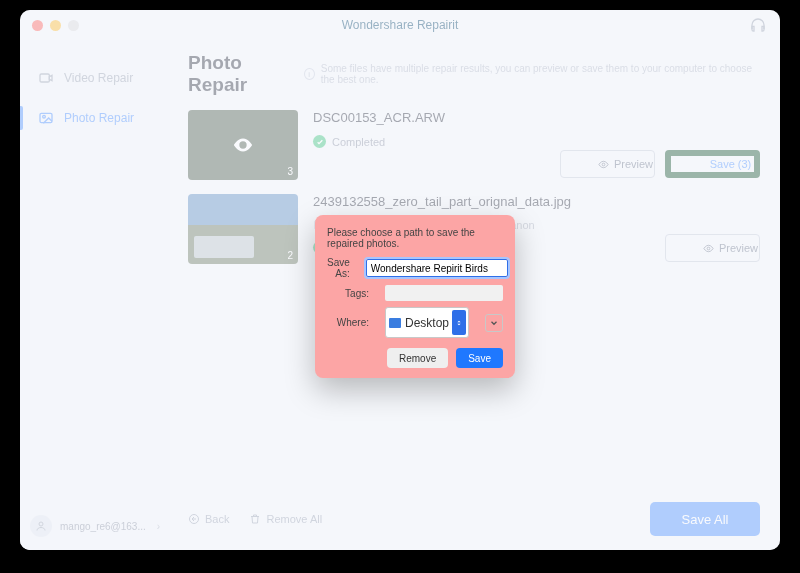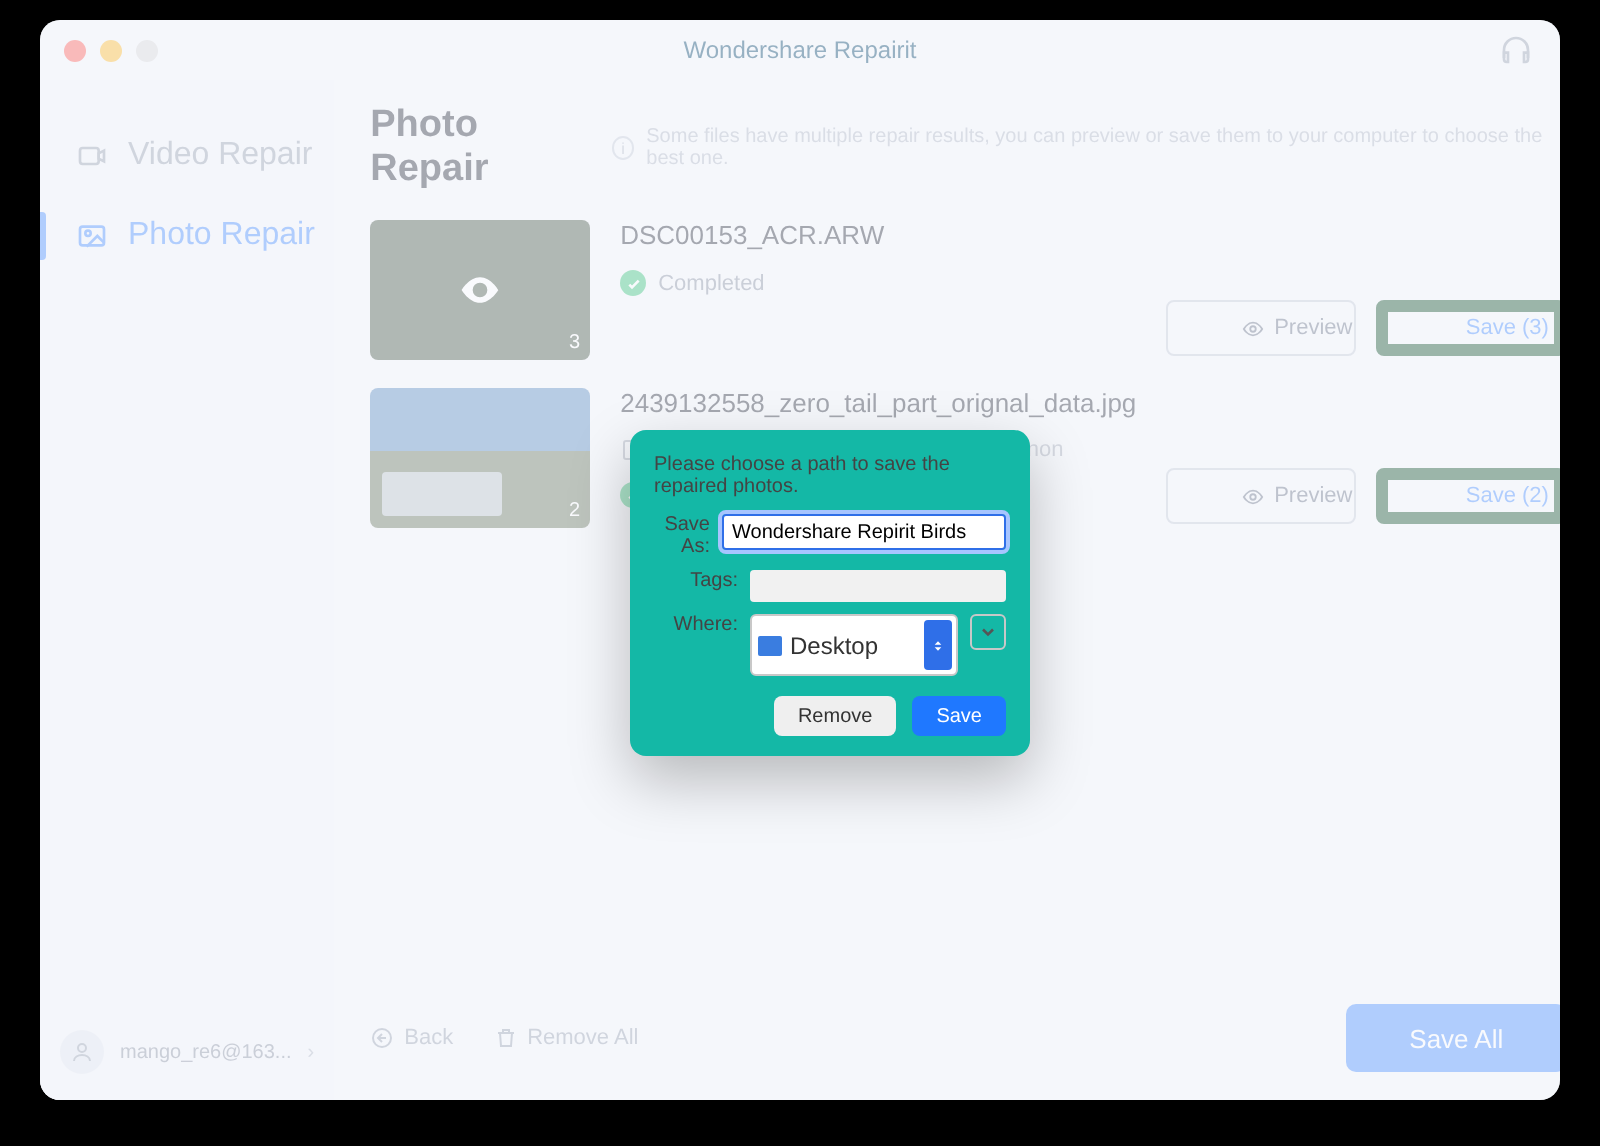--- a/index.html
+++ b/index.html
@@ -12,21 +12,21 @@
   .tl { width:11px; height:11px; border-radius:50%; }
   .tl.red{background:#ff5f57;} .tl.yel{background:#febc2e;} .tl.grn{background:#d9d9d9;}
   .title { position:absolute; left:0; right:0; text-align:center; font-size:12px; color:#0c4a6e; }
   .support { position:absolute; right:14px; top:7px; width:16px; height:16px; color:#9aa3b2; }
 
   .body { position:absolute; top:30px; bottom:0; left:0; right:0; display:flex; }
 
   
   .sidebar { width:150px; background:#f2f4f9; display:flex; flex-direction:column; }
   .navlist { margin-top:18px; }
-  .navitem { height:40px; display:flex; align-items:center; gap:10px; padding-left:18px; font-size:16px; color:#9aa3b2; cursor:pointer; }
+  .navitem { height:40px; display:flex; align-items:center; gap:10px; padding-left:18px; font-size:12px; color:#9aa3b2; cursor:pointer; }
   .navitem.active { color:#4a90ff; position:relative; }
   .navitem.active::before { content:""; position:absolute; left:0; top:8px; bottom:8px; width:3px; background:#4a90ff; border-radius:0 2px 2px 0; }
   .navicon { width:16px; height:16px; display:flex; align-items:center; justify-content:center; }
   .user { margin-top:auto; height:48px; display:flex; align-items:center; gap:8px; padding:0 10px; font-size:10px; color:#8b93a3; }
   .avatar { width:22px; height:22px; border-radius:50%; background:#e2e7f0; display:flex; align-items:center; justify-content:center; color:#9aa3b2; }
 
   
   .main { flex:1; position:relative; padding:12px 20px 0 18px; }
   .heading { display:flex; align-items:center; gap:10px; }
   .h1 { font-size:19px; font-weight:600; color:#2e3340; }
@@ -51,23 +51,23 @@
   .btn.outline.blue { width:95px; border:6px solid #14532d; color:#4a90ff; }
 
   .footer { position:absolute; left:18px; right:20px; bottom:14px; display:flex; align-items:center; }
   .footlink { display:flex; align-items:center; gap:5px; font-size:11px; color:#9aa3b2; margin-right:20px; cursor:pointer;}
   .saveall { margin-left:auto; width:110px; height:34px; border-radius:5px; background:#4a90ff; color:#fff; display:flex; align-items:center; justify-content:center; font-size:13px; cursor:pointer;}
 
   
   .veil { position:absolute; inset:0; background:rgba(245,247,251,0.6); }
 
   
-  .dialog { position:absolute; left:295px; top:205px; width:200px; background:#14b8a6; border-radius:8px; box-shadow:0 12px 30px rgba(0,0,0,0.25); padding:12px 12px 10px 12px; font-size:10px; color:#333; }
+  .dialog { position:absolute; left:295px; top:205px; width:200px; background:#fca5a5; border-radius:8px; box-shadow:0 12px 30px rgba(0,0,0,0.25); padding:12px 12px 10px 12px; font-size:10px; color:#333; }
   .dlg-line { text-align:left; font-size:10px; color:#444; margin-bottom:8px; }
-  .row { display:flex; align-items:flex-start; gap:6px; margin-bottom:6px; }
+  .row { display:flex; align-items:center; gap:16px; margin-bottom:6px; }
   .row label{ width:42px; text-align:right; font-size:10px; color:#444;}
   .row input[type=text]{ flex:1; height:18px; font-size:10px; padding:0 4px; border:1px solid #2f6fe8; border-radius:2px; outline:2px solid #a7c5ff; }
   .row .tagbox{ flex:1; height:16px; background:#f1f1f1; border-radius:2px;}
   .whererow { margin-top:6px; }
   .where { flex:1; height:31px; background:#fff; border:1px solid #c8c8c8; border-radius:3px; display:flex; align-items:center; gap:4px; padding:0 3px; font-size:12px; position:relative;}
   .where .disk{ width:12px; height:10px; background:#3a7de0; border-radius:1px;}
   .where .arr{ position:absolute; right:2px; top:2px; bottom:2px; width:14px; background:#2f6fe8; border-radius:2px; display:flex; align-items:center; justify-content:center;}
   .where .arr svg{ width:8px; height:8px; color:#fff;}
   .expand { width:18px; height:18px; border:1px solid #c8c8c8; border-radius:3px; display:flex; align-items:center; justify-content:center; color:#555;}
   .dlg-actions { display:flex; justify-content:flex-end; gap:8px; margin-top:10px;}
@@ -214,23 +214,20 @@
           </div>
         </div>
         <div class="actions">
           <div class="btn outline">
             <svg width="11" height="11" viewBox="0 0 24 24" fill="none" stroke="currentColor" stroke-width="2">
                 <path d="M2 12s4-7 10-7 10 7 10 7-4 7-10 7S2 12 2 12z"></path>
                 <circle cx="12" cy="12" r="3"></circle>
               </svg>
             <span>Preview</span>
           </div>
-          <div class="btn outline blue">
-              <span>Save (2)</span>
-            </div>
         </div>
       </div>
 
       <div class="footer">
         <div class="footlink">
           <svg width="12" height="12" viewBox="0 0 24 24" fill="none" stroke="currentColor" stroke-width="2">
               <circle cx="12" cy="12" r="9"></circle>
               <path d="M12 8l-4 4 4 4M8 12h8"></path>
             </svg>
           <span>Back</span>

